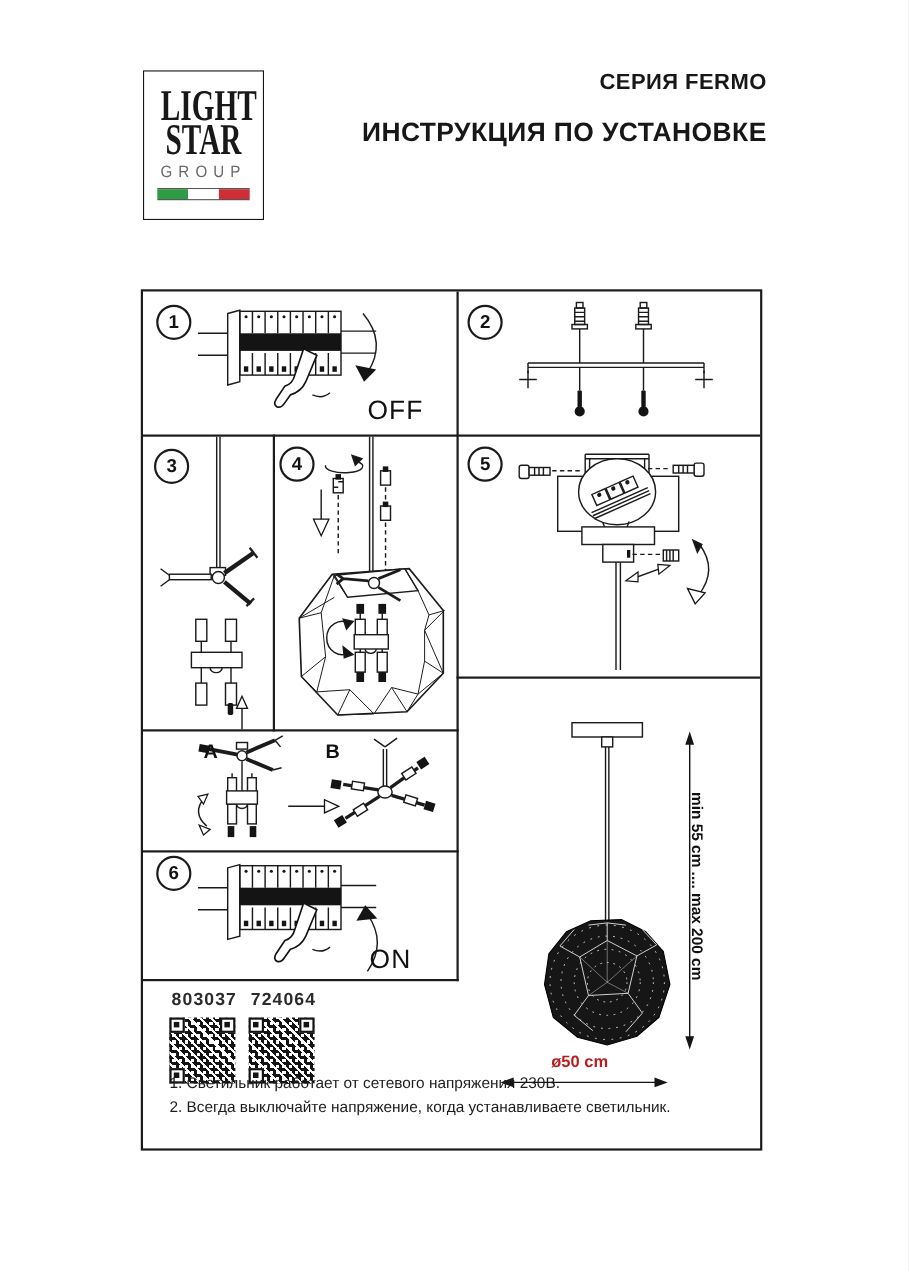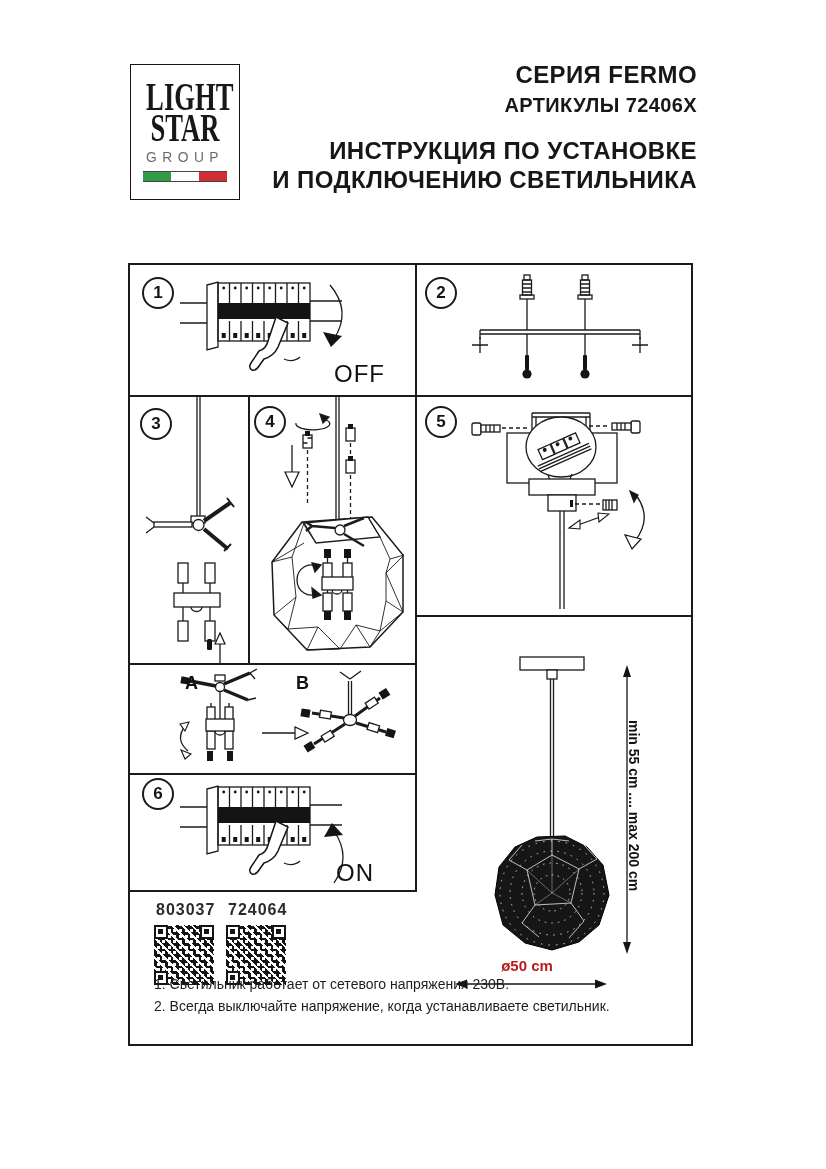--- a/index.html
+++ b/index.html
@@ -9,21 +9,21 @@
   
   .logo{position:absolute;left:130px;top:64px;width:110px;height:136px;border:1.6px solid #151515;
         background:#fff;text-align:center;box-sizing:border-box;padding-top:16px;}
   .logo-word{font-family:"Liberation Serif",serif;font-weight:bold;font-size:37px;line-height:31px;
         color:#181818;transform:scale(0.72,1.08);transform-origin:center;}
   .logo-group{font-size:15px;letter-spacing:6px;color:#6a6a6a;margin-top:5px;transform:scale(0.92,1);
         transform-origin:center;}
   .logo-flag{display:flex;height:9px;margin:6px 12px 0 12px;border-top:1px solid #444;border-bottom:1px solid #444;}
   .logo-flag div{flex:1;}
   .hdr{position:absolute;right:129px;top:60px;text-align:right;font-weight:bold;color:#171717;}
-  .hdr-series{font-size:24px;line-height:30px;letter-spacing:0.4px;}
+  .hdr-series{font-size:20px;line-height:30px;letter-spacing:0.4px;}
   .hdr-articles{font-size:20px;line-height:30px;letter-spacing:0.4px;}
   .hdr-title{margin-top:16px;font-size:24px;line-height:29px;letter-spacing:0.4px;}
 
   
   .grid{position:absolute;left:128px;top:263px;width:565px;height:783px;
         border:2px solid #1b1b1b;box-sizing:border-box;background:#fff;}
   .ln{position:absolute;background:#1b1b1b;}
   .stepnum{position:absolute;width:32px;height:32px;border:2px solid #1b1b1b;border-radius:50%;
         display:flex;align-items:center;justify-content:center;font-size:17px;font-weight:bold;
         background:#fff;box-sizing:border-box;}
@@ -62,24 +62,22 @@
     <div class="logo-group">GROUP</div>
     <div class="logo-flag">
       <div style="background:#2f9c45"></div>
       <div style="background:#ffffff"></div>
       <div style="background:#cf2e36"></div>
     </div>
   </div>
 
   <div class="hdr">
     <div class="hdr-series">СЕРИЯ FERMO</div>
-    <div class="hdr-articles">АРТИКУЛЫ 72406X</div>
     <div class="hdr-title">
       <div>ИНСТРУКЦИЯ ПО УСТАНОВКЕ</div>
-      <div>И ПОДКЛЮЧЕНИЮ СВЕТИЛЬНИКА</div>
     </div>
   </div>
 
   <div class="grid">
 
     <div class="ln" style="left:0;right:0;top:130px;height:2px"></div>
     <div class="ln" style="left:285px;top:0;width:2px;height:627px"></div>
     <div class="ln" style="left:285px;right:0;top:350px;height:2px"></div>
     <div class="ln" style="left:118px;top:130px;width:2px;height:270px"></div>
     <div class="ln" style="left:0;width:287px;top:398px;height:2px"></div>

